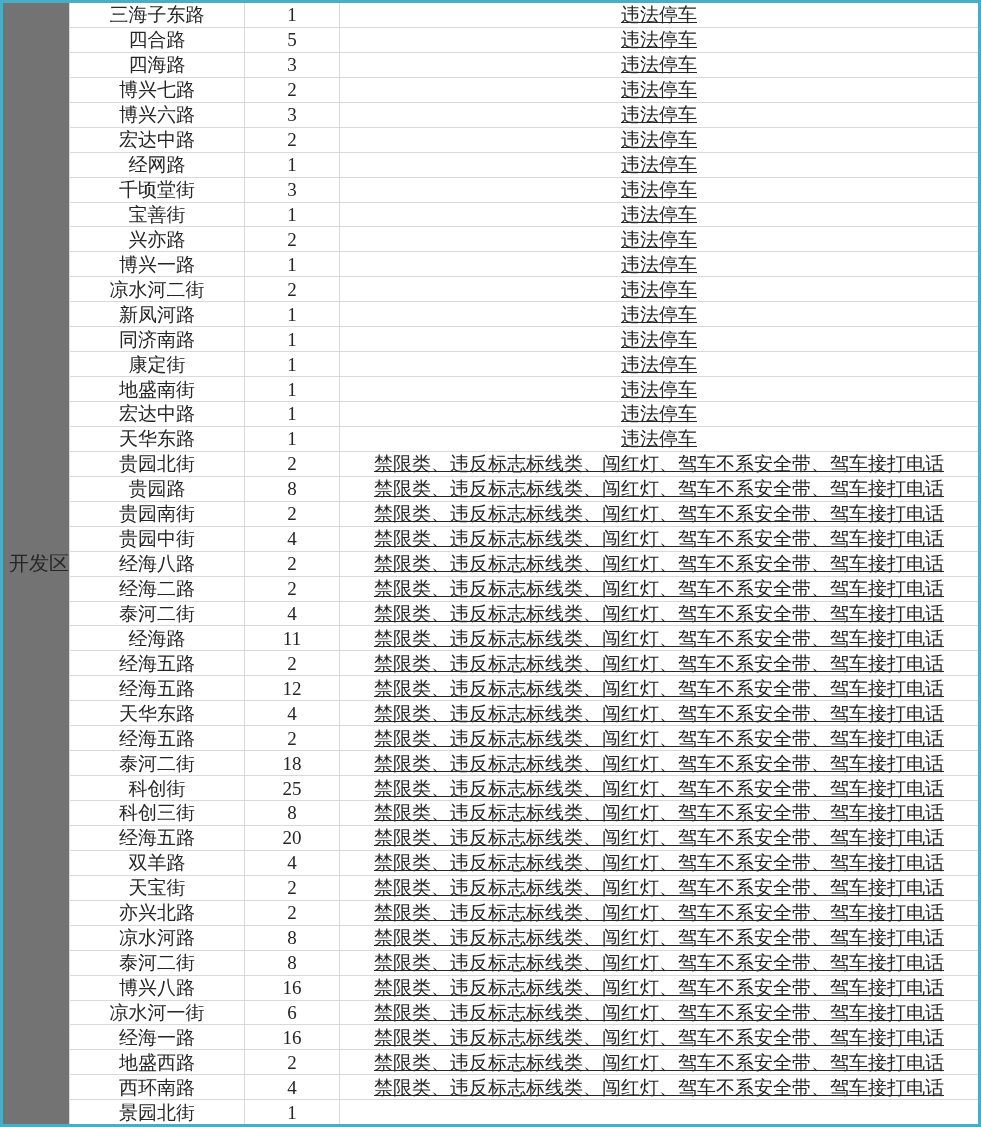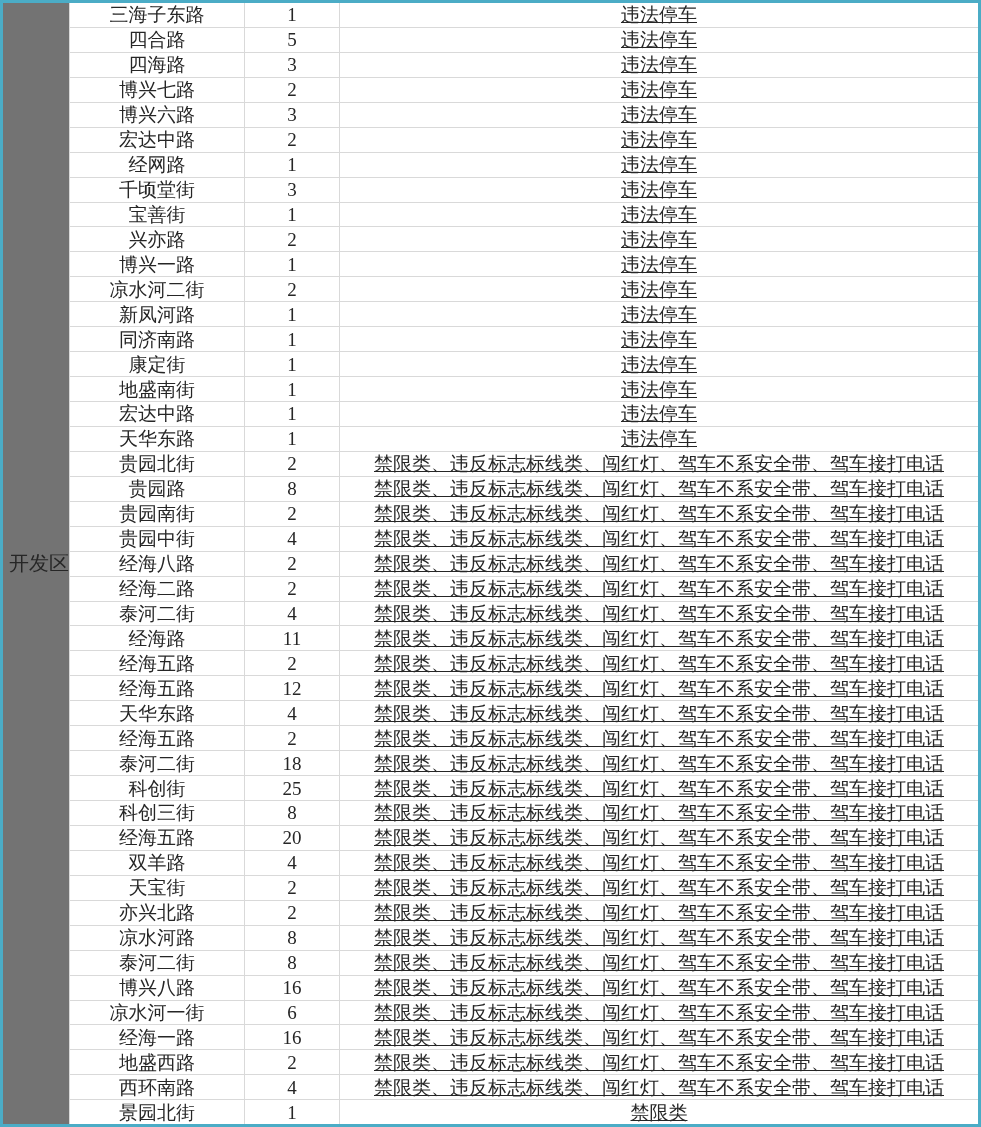--- a/index.html
+++ b/index.html
@@ -299,16 +299,15 @@
         <div class="cell violations">禁限类、违反标志标线类、闯红灯、驾车不系安全带、驾车接打电话</div>
       </div>
       <div class="row">
         <div class="cell street">西环南路</div>
         <div class="cell count">4</div>
         <div class="cell violations">禁限类、违反标志标线类、闯红灯、驾车不系安全带、驾车接打电话</div>
       </div>
       <div class="row">
         <div class="cell street">景园北街</div>
         <div class="cell count">1</div>
-        <div class="cell violations">禁限类</div>
       </div>
     </div>
 </div>
 
 </body></html>

